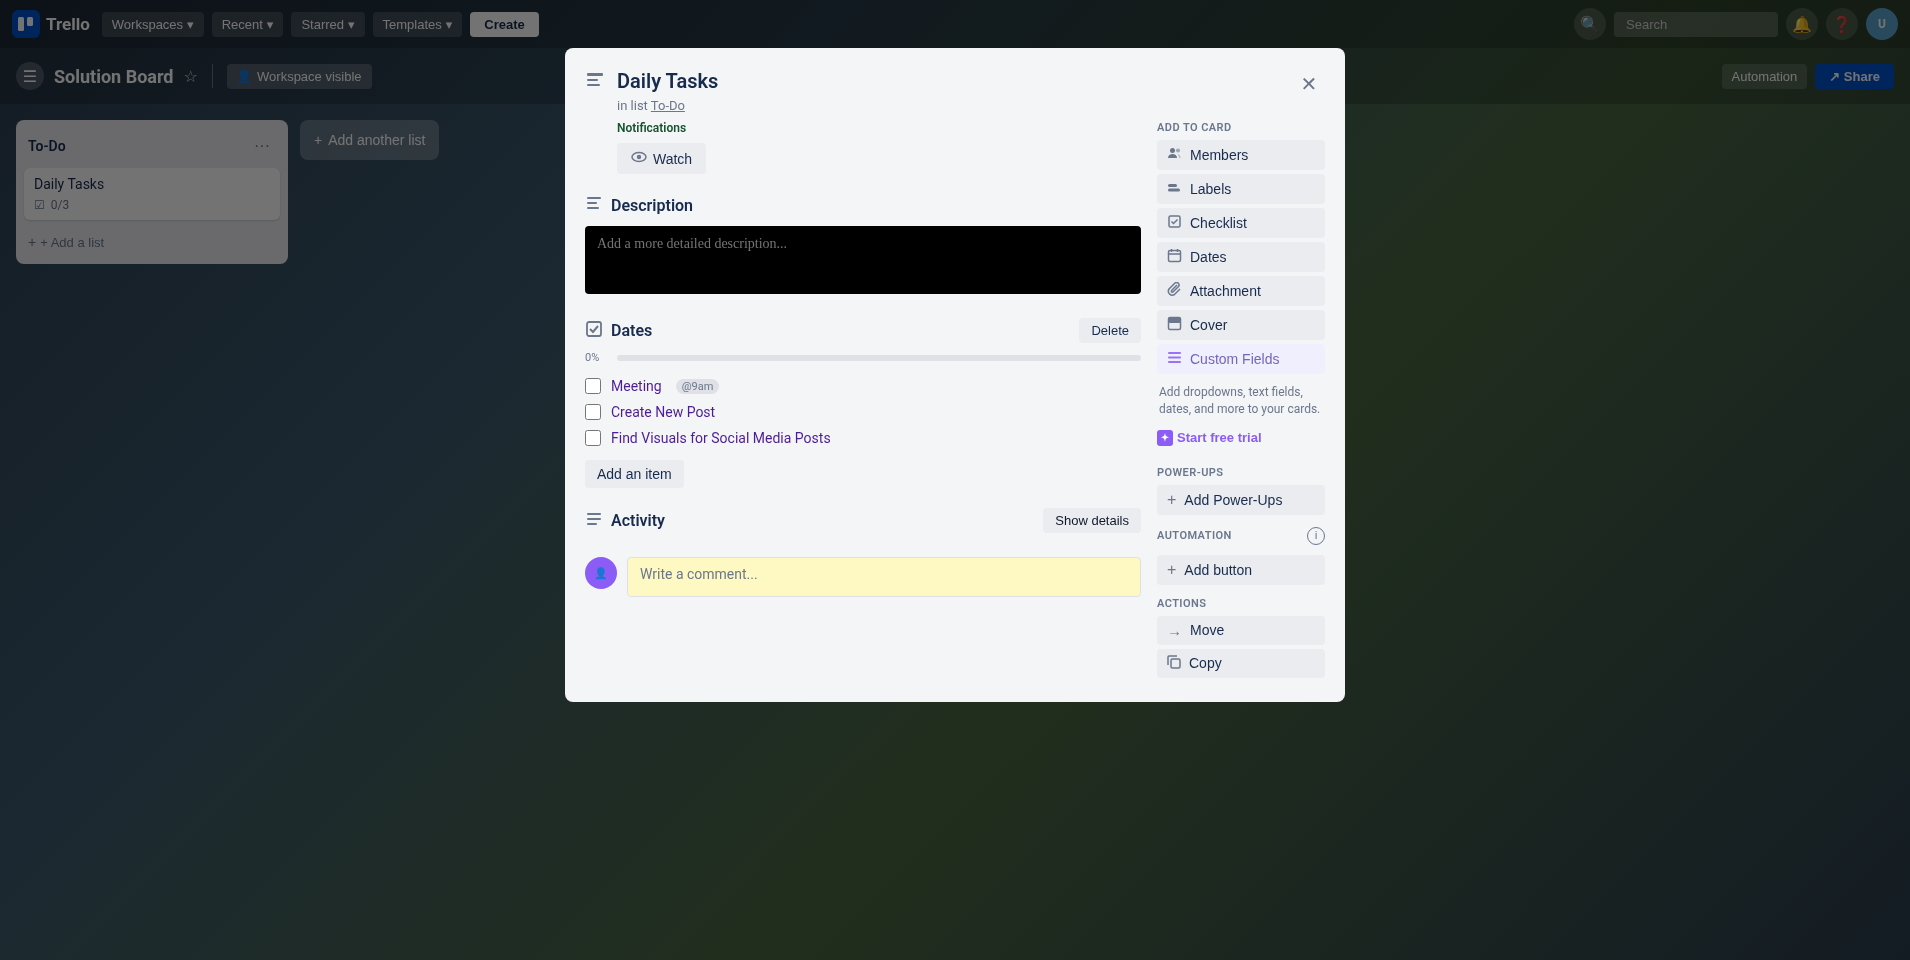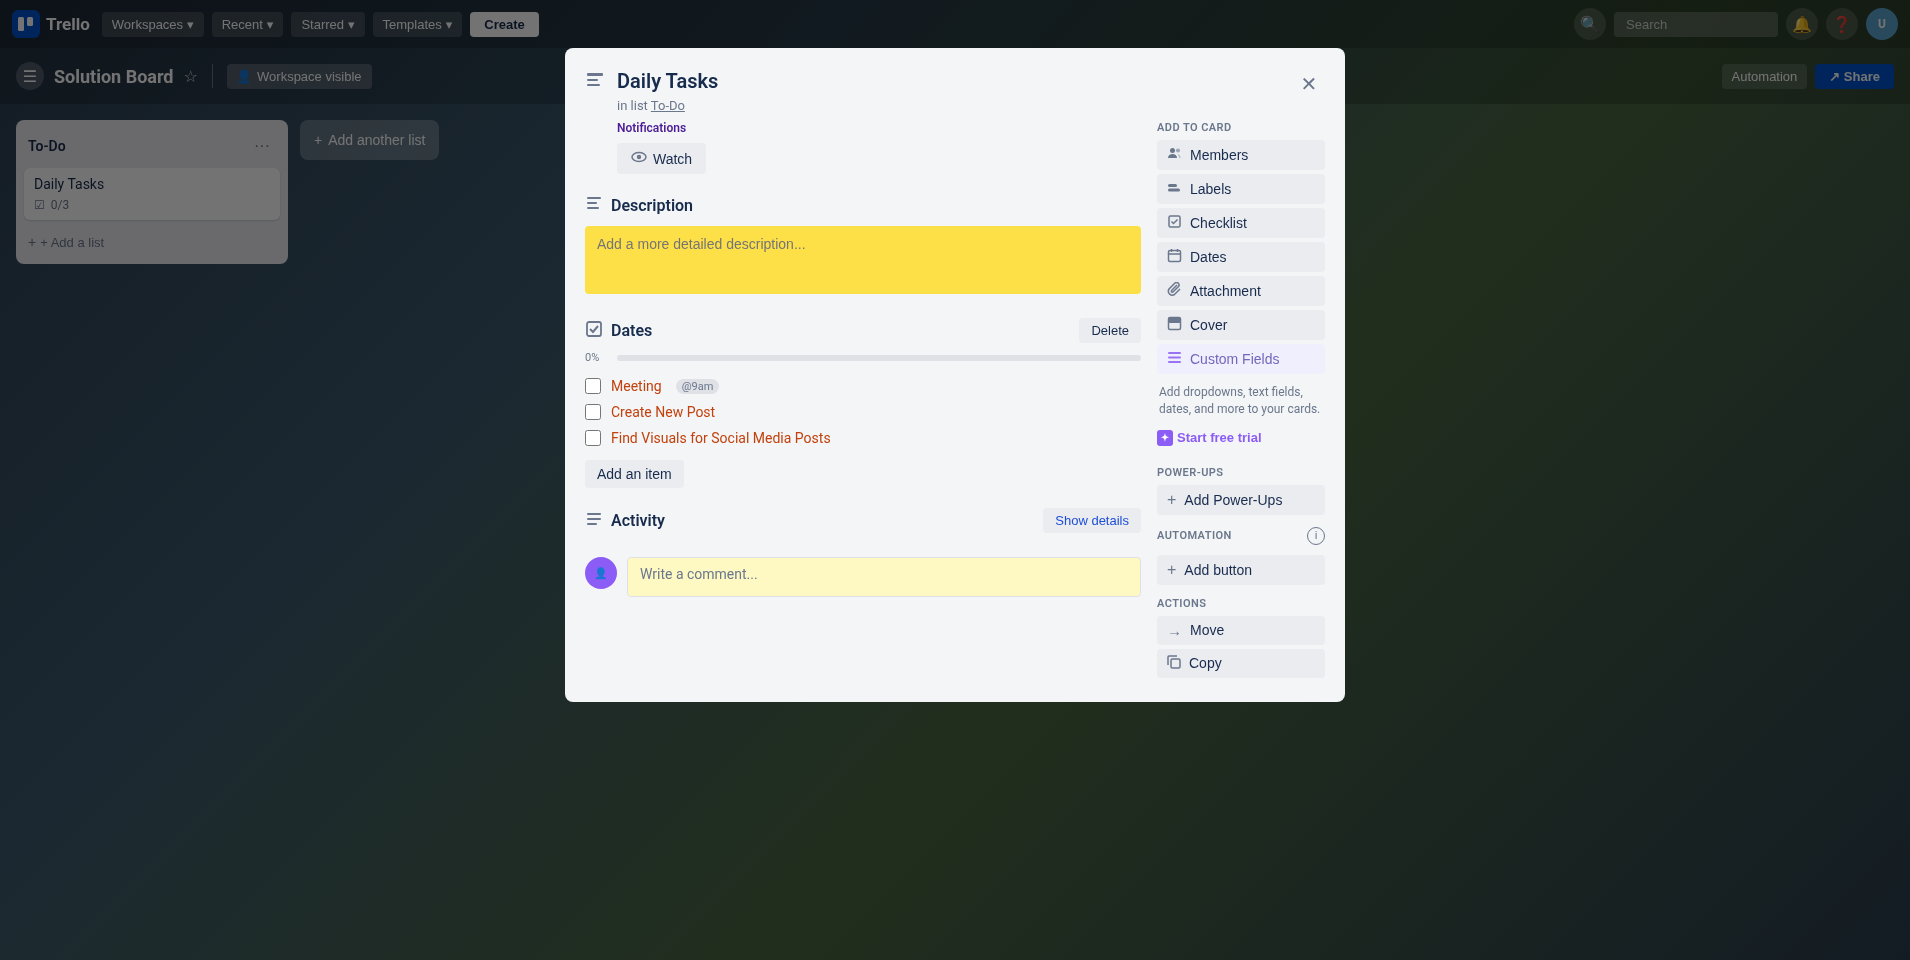--- a/index.html
+++ b/index.html
@@ -215,43 +215,43 @@
     }
     .modal-body {
       display: flex; gap: 0;
       padding: 0 20px 20px 20px;
     }
     .modal-main { flex: 1; min-width: 0; padding-right: 16px; }
     .modal-sidebar { width: 168px; flex-shrink: 0; }
 
     
     .notif-section { margin-bottom: 20px; padding-left: 32px; }
-    .notif-label { font-size: 12px; font-weight: 600; color: #4c1d95; margin-bottom: 8px; text-transform: none; }
+    .notif-label { font-size: 12px; font-weight: 600; color: #14532d; margin-bottom: 8px; text-transform: none; }
     .watch-btn {
       background: #ebecf0;
       border: none; cursor: pointer;
       padding: 6px 14px; border-radius: 4px;
       font-size: 14px; color: #172b4d;
       display: flex; align-items: center; gap: 6px;
     }
 
     
     .section { margin-bottom: 20px; }
     .section-header {
       display: flex; align-items: center; gap: 8px;
       margin-bottom: 10px;
     }
     .section-icon { color: #6b778c; font-size: 18px; }
     .section-title { font-size: 16px; font-weight: 600; color: #172b4d; }
     .desc-input {
       width: 100%; min-height: 68px;
-      background: #fde047; border: none; border-radius: 4px;
+      background: #000000; border: none; border-radius: 4px;
       padding: 10px 12px; font-size: 14px; color: #6b778c;
       cursor: pointer; resize: none;
-      font-family: Liberation Sans, sans-serif;
+      font-family: Liberation Serif, serif;
     }
 
     
     .checklist-header-row {
       display: flex; align-items: center; justify-content: space-between;
       margin-bottom: 8px;
     }
     .delete-btn {
       background: #ebecf0; border: none; cursor: pointer;
       padding: 5px 12px; border-radius: 4px;
@@ -267,41 +267,41 @@
     .progress-bar-fill {
       height: 100%; background: #5ba4cf; border-radius: 3px;
     }
     .checklist-item {
       display: flex; align-items: center; gap: 10px;
       padding: 4px 0; margin-bottom: 2px;
     }
     .checklist-item input[type="checkbox"] {
       width: 16px; height: 16px; cursor: pointer; flex-shrink: 0;
     }
-    .checklist-item-text { font-size: 14px; color: #c2410c; }
+    .checklist-item-text { font-size: 14px; color: #4c1d95; }
     .checklist-tag {
       background: #dfe1e6; color: #6b778c;
       padding: 1px 6px; border-radius: 10px;
       font-size: 11px; margin-left: 4px;
     }
     .add-item-btn {
       background: #ebecf0; border: none; cursor: pointer;
       padding: 6px 12px; border-radius: 4px;
       font-size: 14px; color: #172b4d; margin-top: 8px;
     }
 
     
     .activity-header-row {
       display: flex; align-items: center; justify-content: space-between;
       margin-bottom: 12px;
     }
     .show-details-btn {
       background: #ebecf0; border: none; cursor: pointer;
       padding: 5px 12px; border-radius: 4px;
-      font-size: 13px; color: #1d4ed8;
+      font-size: 13px; color: #0f172a;
     }
     .comment-row {
       display: flex; align-items: flex-start; gap: 10px;
     }
     .avatar {
       width: 32px; height: 32px; border-radius: 50%;
       background: #8b5cf6; color: white;
       display: flex; align-items: center; justify-content: center;
       font-size: 11px; font-weight: bold; flex-shrink: 0;
       overflow: hidden;

